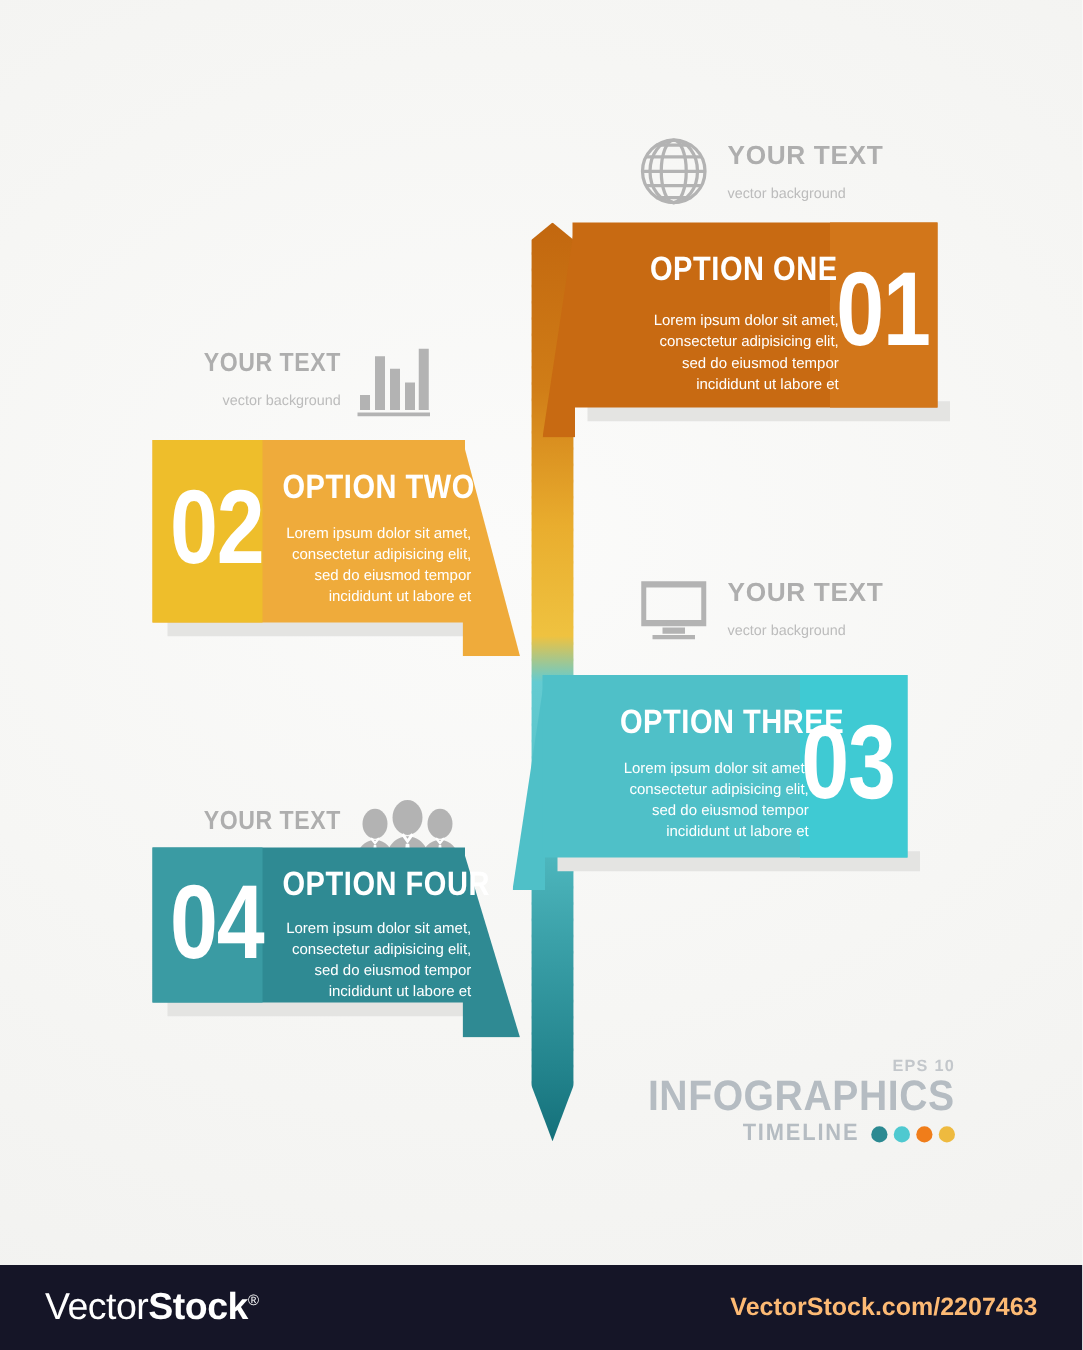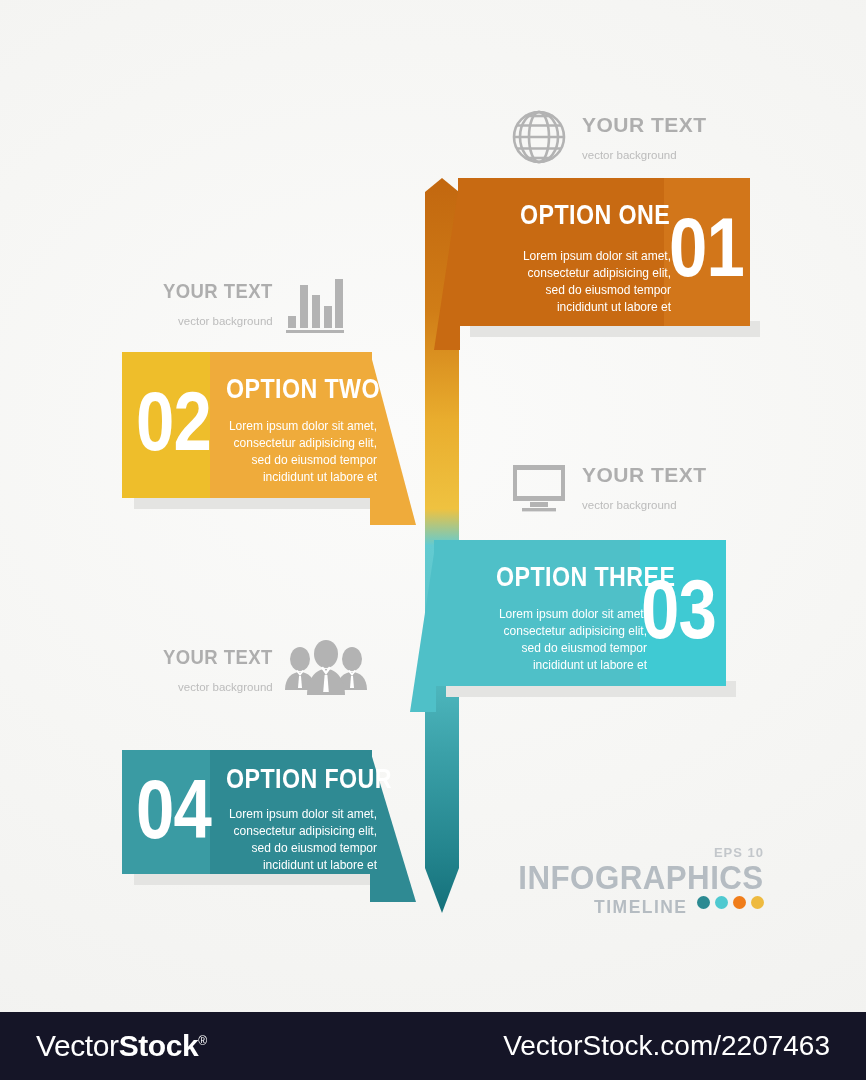--- a/index.html
+++ b/index.html
@@ -101,21 +101,21 @@
   #opt3 .tail {
     left:-24px; top:0; width:26px; height:172px;
     background:#4fc0c8;
     clip-path:polygon(100% 0, 100% 100%, 0 100%);
   }
   #opt3 .num { right:-6px; top:30px; }
   #opt3 .title { left:62px; top:22px; }
   #opt3 .desc { left:63px; top:66px; width:150px; }
 
   
-  #opt4 { left:122px; top:750px; width:250px; height:124px; }
+  #opt4 { left:122px; top:678px; width:250px; height:124px; }
   #opt4 .body { background:#2f8a93; }
   #opt4 .numpanel { left:0; width:88px; background:#3a9ba3; }
   #opt4 .tail {
     right:-44px; top:0; width:46px; height:152px;
     background:#2f8a93;
     clip-path:polygon(0 0, 100% 100%, 0 100%);
   }
   #opt4 .num { left:14px; top:20px; }
   #opt4 .title { left:104px; top:14px; }
   #opt4 .desc { left:105px; top:56px; width:150px; }
@@ -155,21 +155,21 @@
     color:#c3c7cb; font-weight:700; font-size:13px; letter-spacing:1px;
     font-family:"Liberation Sans Narrow","Liberation Sans",sans-serif;
   }
   #brand .main {
     color:#b5bcc2; font-weight:700; font-size:34px; letter-spacing:0.5px;
     line-height:1.04;
     font-family:"Liberation Sans Narrow","Liberation Sans",sans-serif;
     transform:scaleX(0.92); transform-origin:right center;
   }
   #brand .subrow {
-    display:flex; justify-content:flex-end; gap:10px;
+    display:flex; align-items:center; justify-content:flex-end; gap:10px;
     margin-top:1px;
   }
   #brand .sub {
     color:#b5bcc2; font-weight:700; font-size:19px; letter-spacing:1.6px;
     font-family:"Liberation Sans Narrow","Liberation Sans",sans-serif;
     transform:scaleX(0.92); transform-origin:right center;
   }
   #brand .dots { display:flex; gap:5px; }
   #brand .dots i { display:block; width:13px; height:13px; border-radius:50%; }
 
@@ -180,22 +180,23 @@
     display:flex; align-items:center; justify-content:space-between;
     padding:16px 36px;
   }
   #footer .logo {
     color:#ffffff; font-size:30px; letter-spacing:-0.4px;
     font-family:"Liberation Sans", sans-serif;
   }
   #footer .logo b { font-weight:700; }
   #footer .logo sup { font-size:12px; vertical-align:super; }
   #footer .url {
-    color:#ffffff; font-size:28px;
-    font-family:"Liberation Sans Narrow","Liberation Sans",sans-serif;
+    color:#fdba74; font-size:20px;
+    font-family:"Liberation Sans Narrow","Liberation Sans",sans-serif;
+    font-weight:bold;
   }
 </style>
 </head>
 <body>
 
 <div id="stage" style="background-color: rgb(246, 246, 244);">
 
   <div class="timeline">
     <svg viewBox="0 0 34 735" preserveAspectRatio="none" aria-hidden="true">
       <defs>

